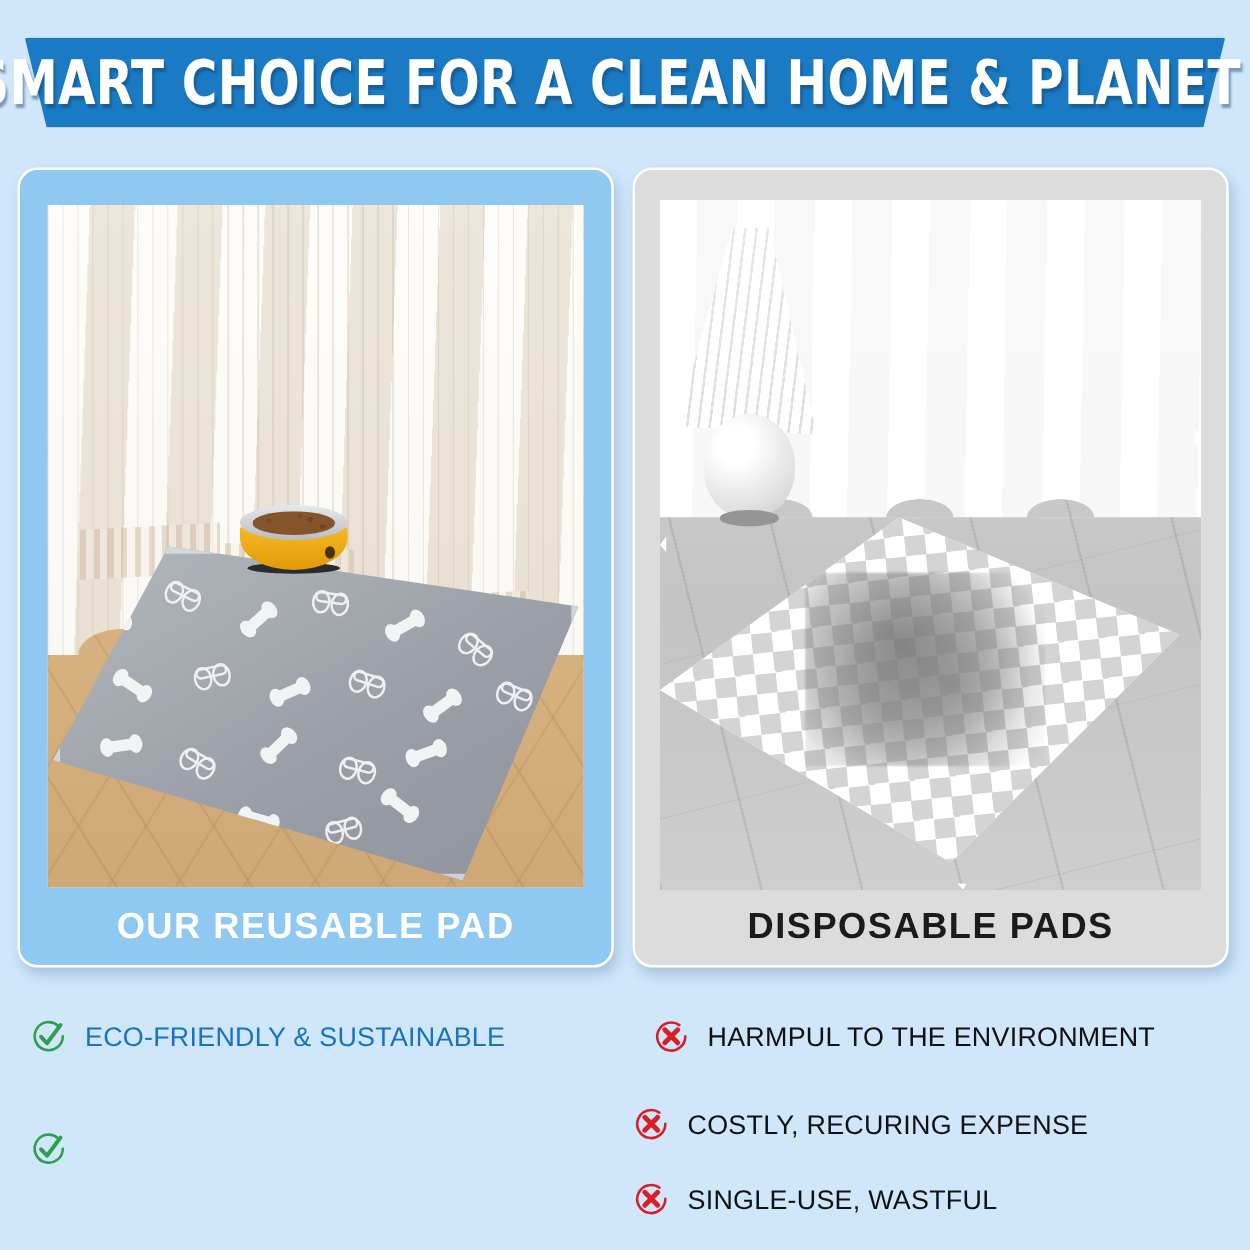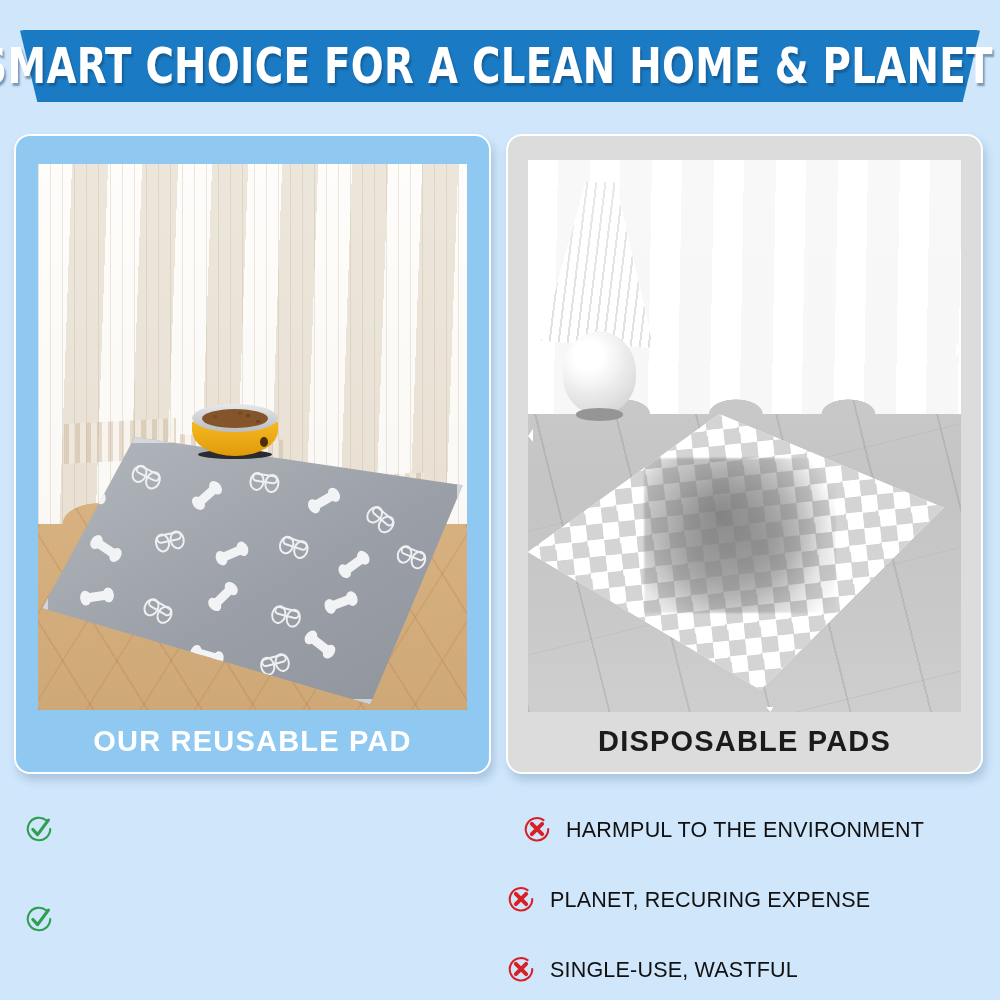--- a/index.html
+++ b/index.html
@@ -218,21 +218,21 @@
   .bullet { position:absolute; display:flex; align-items:flex-start; gap:14px; }
   .bullet .ico { flex:0 0 auto; width:30px; height:30px; margin-top:-4px; }
   .bullet .txt { font-size:21.5px; font-weight:normal; line-height:25px; letter-spacing:.2px; white-space:pre-line; }
   .col.left  .txt { color:#1873c4; }
   .col.right .txt { color:#111111; }
 
   .l1 { top:18px; left:0; }
   .l2 { top:108px; left:0; }
   .r1 { top:18px; left:16px; }
   .r2 { top:88px; left:0; }
-  .r3 { top:158px; left:0; }
+  .r3 { top:148px; left:0; }
 </style>
 </head>
 <body>
 
 <div class="banner-wrap">
   <div class="banner"></div>
   <div class="banner-title">SMART CHOICE FOR A CLEAN HOME &amp; PLANET</div>
 </div>
 
 <div class="cards">
@@ -306,20 +306,21 @@
 <div class="lists">
 
   <div class="col left">
     <div class="bullet l1">
       <span class="ico">
         <svg viewBox="0 0 32 32" width="30" height="30">
           <path d="M24 7 A12 12 0 1 0 28 16" fill="none" stroke="#2e9e4f" stroke-width="2.2" stroke-linecap="round"></path>
           <path d="M9.5 16.5 L14.5 22 L26 6.5" fill="none" stroke="#2e9e4f" stroke-width="3.4" stroke-linecap="round" stroke-linejoin="round"></path>
         </svg>
       </span>
+      <span class="txt">ECO-FRIENDLY &amp; SUSTAINABLE</span>
     </div>
     <div class="bullet l2">
       <span class="ico">
         <svg viewBox="0 0 32 32" width="30" height="30">
           <path d="M24 7 A12 12 0 1 0 28 16" fill="none" stroke="#2e9e4f" stroke-width="2.2" stroke-linecap="round"></path>
           <path d="M9.5 16.5 L14.5 22 L26 6.5" fill="none" stroke="#2e9e4f" stroke-width="3.4" stroke-linecap="round" stroke-linejoin="round"></path>
         </svg>
       </span>
     </div>
   </div>
@@ -334,21 +335,21 @@
       </span>
       <span class="txt">HARMPUL TO THE ENVIRONMENT</span>
     </div>
     <div class="bullet r2">
       <span class="ico">
         <svg viewBox="0 0 32 32" width="30" height="30">
           <path d="M23 6.5 A12 12 0 1 0 28 16" fill="none" stroke="#d81f26" stroke-width="2.2" stroke-linecap="round"></path>
           <path d="M10.5 10.5 L21.5 21.5 M21.5 10.5 L10.5 21.5" fill="none" stroke="#d81f26" stroke-width="4.2" stroke-linecap="round"></path>
         </svg>
       </span>
-      <span class="txt">PLANET, RECURING EXPENSE</span>
+      <span class="txt">COSTLY, RECURING EXPENSE</span>
     </div>
     <div class="bullet r3">
       <span class="ico">
         <svg viewBox="0 0 32 32" width="30" height="30">
           <path d="M23 6.5 A12 12 0 1 0 28 16" fill="none" stroke="#d81f26" stroke-width="2.2" stroke-linecap="round"></path>
           <path d="M10.5 10.5 L21.5 21.5 M21.5 10.5 L10.5 21.5" fill="none" stroke="#d81f26" stroke-width="4.2" stroke-linecap="round"></path>
         </svg>
       </span>
       <span class="txt">SINGLE-USE, WASTFUL</span>
     </div>

